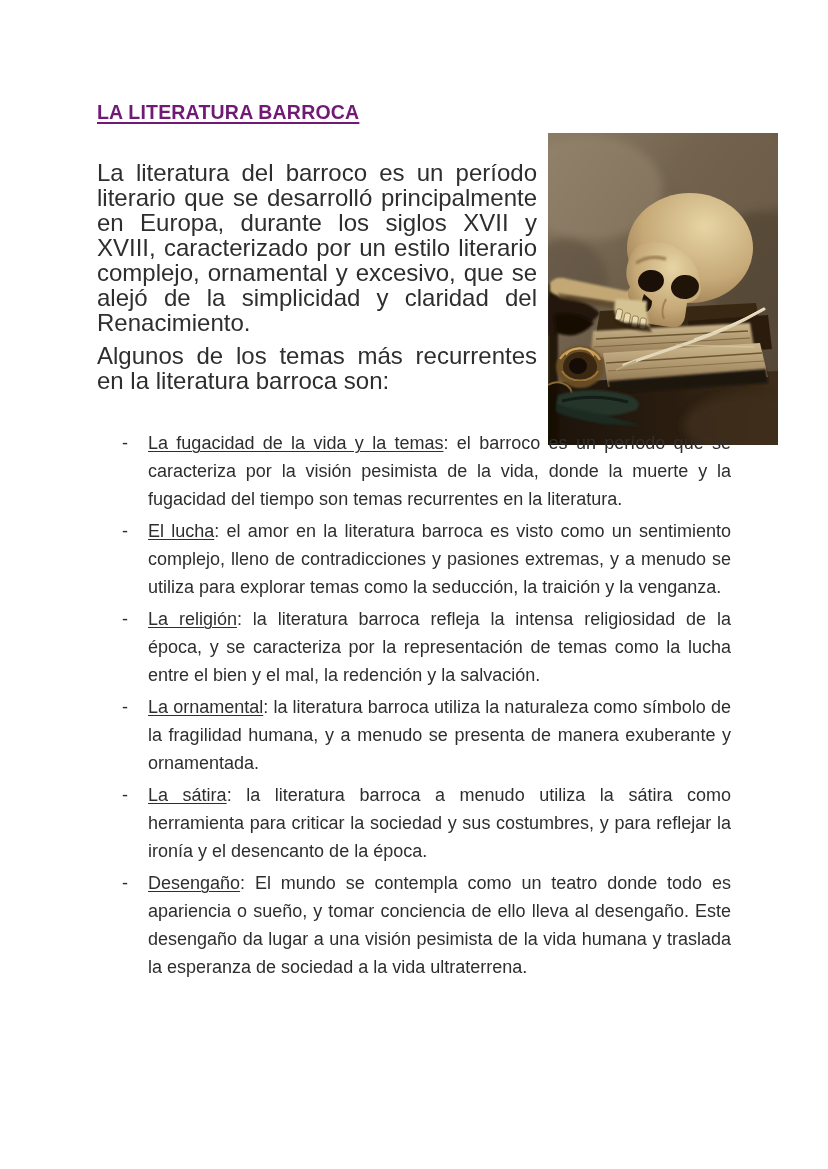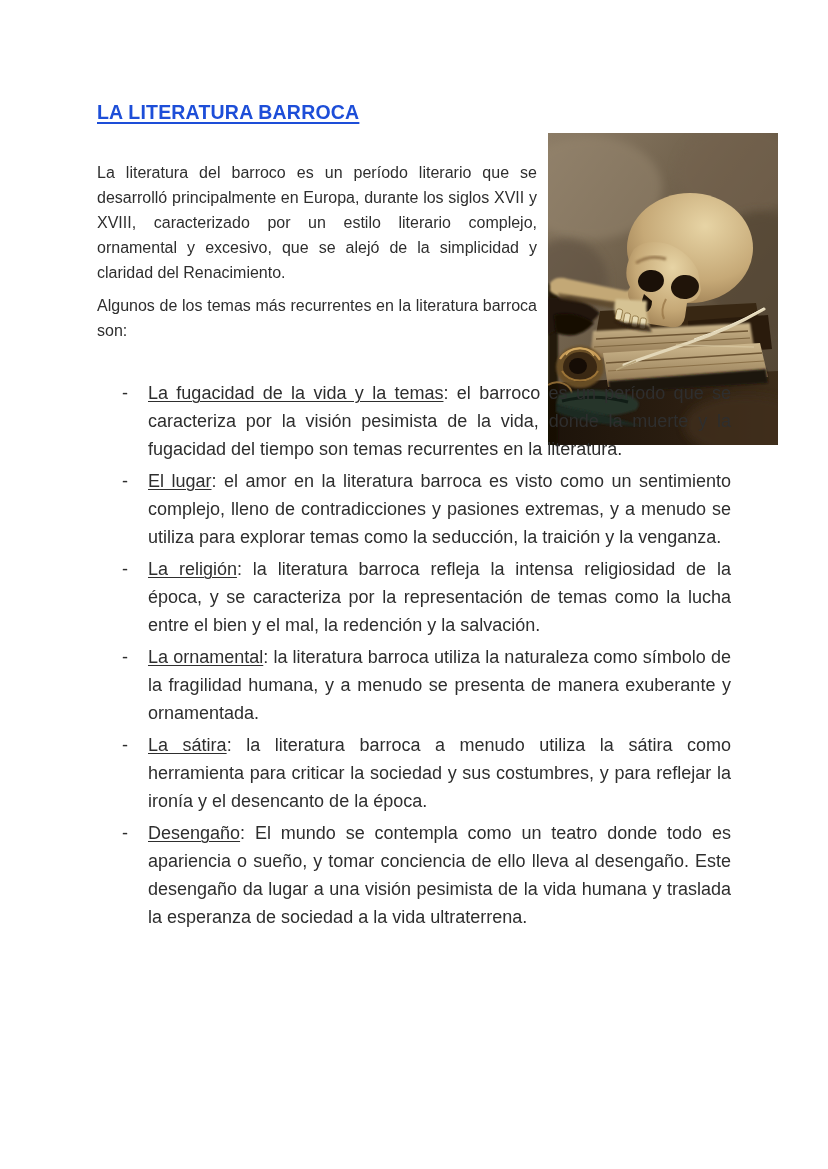--- a/index.html
+++ b/index.html
@@ -13,30 +13,30 @@
     padding: 100px 97px 0 97px;
     font-family: "Liberation Sans", sans-serif;
     color: #2e2e2e;
     overflow: hidden;
   }
   h1.doc-title {
     margin: 0 0 36px 0;
     font-size: 19.5px;
     line-height: 24px;
     font-weight: bold;
-    color: #1d4ed8;
+    color: #701a75;
     letter-spacing: 0.2px;
     text-decoration: underline;
     text-decoration-thickness: 2px;
     text-underline-offset: 3px;
   }
   p.para {
     width: 440px;
     margin: 0 0 14px 0;
-    font-size: 16px;
+    font-size: 24px;
     line-height: 25px;
     text-align: justify;
   }
   p.para.p1 { margin-bottom: 8px; }
   p.para.p3 { margin-bottom: 12px; }
   ul.themes {
     list-style: none;
     margin: 36px 0 0 0;
     padding: 0;
   }
@@ -184,21 +184,21 @@
   </figure>
 
   <p class="para p1">La literatura del barroco es un período literario que se desarrolló principalmente en Europa, durante los siglos XVII y XVIII, caracterizado por un estilo literario complejo, ornamental y excesivo, que se alejó de la simplicidad y claridad del Renacimiento.</p>
   <p class="para p3">Algunos de los temas más recurrentes en la literatura barroca son:</p>
 
   <ul class="themes">
     <li>
       <span class="marker">-</span><span class="term">La fugacidad de la vida y la temas</span><span>: el barroco es un período que se caracteriza por la visión pesimista de la vida, donde la muerte y la fugacidad del tiempo son temas recurrentes en la literatura.</span>
     </li>
     <li>
-      <span class="marker">-</span><span class="term">El lugar</span><span>: el amor en la literatura barroca es visto como un sentimiento complejo, lleno de contradicciones y pasiones extremas, y a menudo se utiliza para explorar temas como la seducción, la traición y la venganza.</span>
+      <span class="marker">-</span><span class="term">El lucha</span><span>: el amor en la literatura barroca es visto como un sentimiento complejo, lleno de contradicciones y pasiones extremas, y a menudo se utiliza para explorar temas como la seducción, la traición y la venganza.</span>
     </li>
     <li>
       <span class="marker">-</span><span class="term">La religión</span><span>: la literatura barroca refleja la intensa religiosidad de la época, y se caracteriza por la representación de temas como la lucha entre el bien y el mal, la redención y la salvación.</span>
     </li>
     <li>
       <span class="marker">-</span><span class="term">La ornamental</span><span>: la literatura barroca utiliza la naturaleza como símbolo de la fragilidad humana, y a menudo se presenta de manera exuberante y ornamentada.</span>
     </li>
     <li>
       <span class="marker">-</span><span class="term">La sátira</span><span>: la literatura barroca a menudo utiliza la sátira como herramienta para criticar la sociedad y sus costumbres, y para reflejar la ironía y el desencanto de la época.</span>
     </li>

